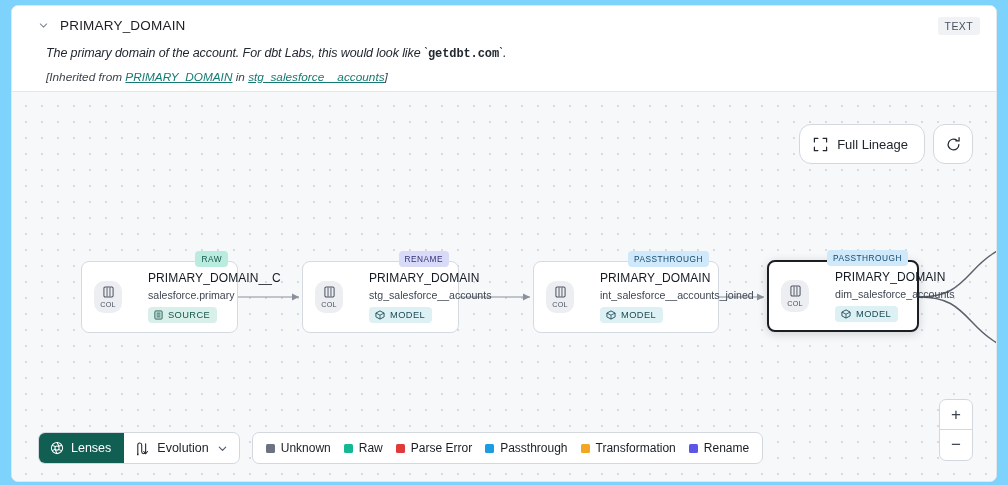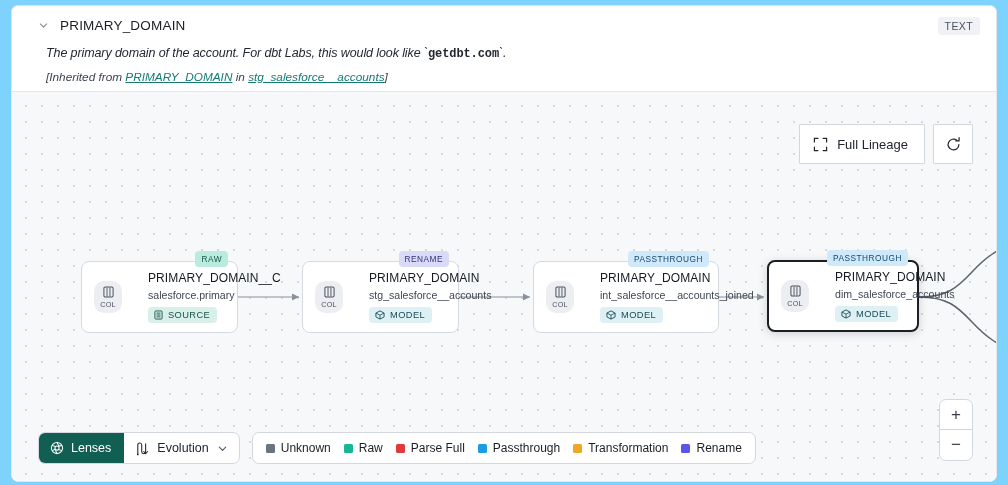--- a/index.html
+++ b/index.html
@@ -100,21 +100,21 @@
   }
 
   
   .ctrl-row {
     position: absolute; right: 25px; top: 32px;
     display: flex; gap: 8px;
   }
   .btn {
     background: #ffffff;
     border: 1px solid #d3d8df;
-    border-radius: 1px;
+    border-radius: 12px;
     height: 40px;
     display: flex; align-items: center;
     cursor: pointer;
   }
   .btn-full { padding: 0 16px 0 13px; gap: 9px; }
   .btn-full span { font-size: 13px; color: #21262e; }
   .btn-icon { width: 40px; justify-content: center; }
 
   
   .zoom-ctrl {
@@ -417,21 +417,21 @@
           <span class="lg">
               <i class="sw" style="background:#6b7280"></i>
               <span>Unknown</span>
             </span>
           <span class="lg">
               <i class="sw" style="background:#14b894"></i>
               <span>Raw</span>
             </span>
           <span class="lg">
               <i class="sw" style="background:#e03a3a"></i>
-              <span>Parse Full</span>
+              <span>Parse Error</span>
             </span>
           <span class="lg">
               <i class="sw" style="background:#1b9ce3"></i>
               <span>Passthrough</span>
             </span>
           <span class="lg">
               <i class="sw" style="background:#f0a726"></i>
               <span>Transformation</span>
             </span>
           <span class="lg">

